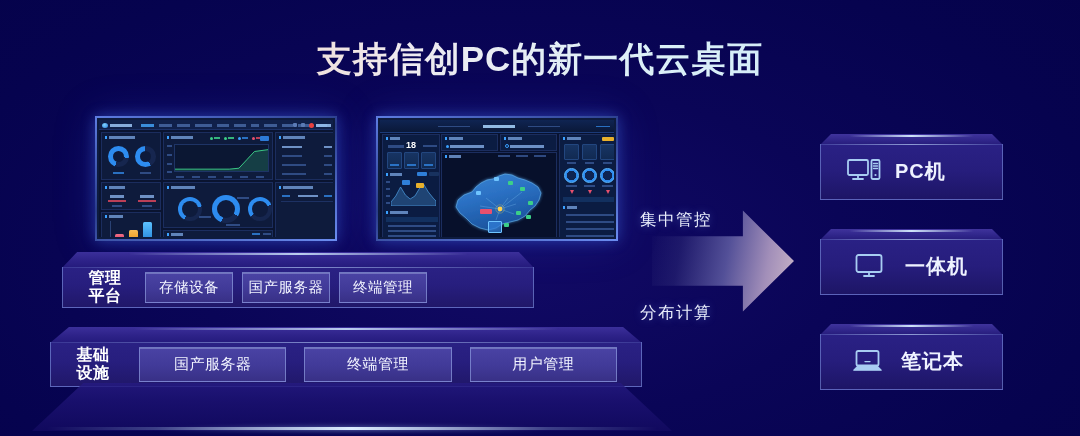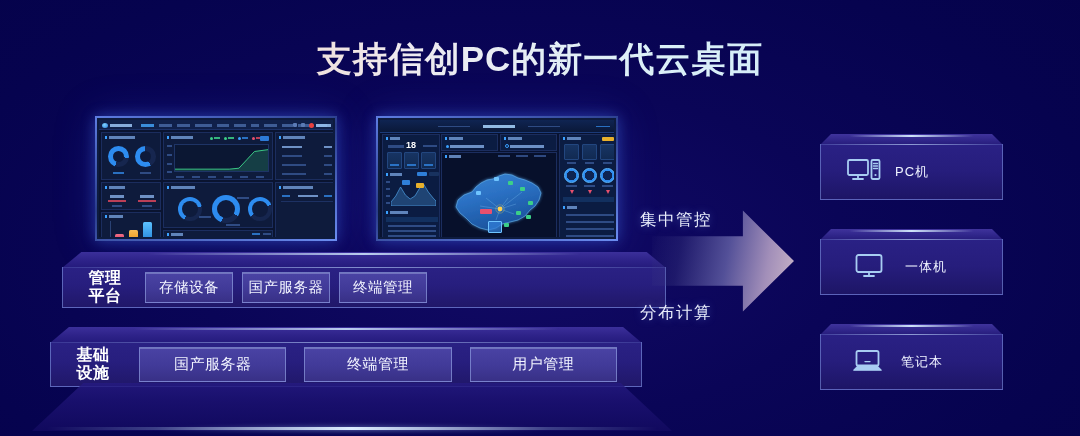--- a/index.html
+++ b/index.html
@@ -77,21 +77,21 @@
   .chip-row{ display:flex; align-items:center; gap:9px; flex:1; padding-left:4px; }
   .chip{
     background:linear-gradient(180deg,#4a43a4 0%,#413a98 55%,#383086 100%);
     border:1px solid rgba(160,180,240,.55);
     color:#f2f4ff; font-size:14.5px; letter-spacing:.5px;
     padding:5px 0; text-align:center;
     box-shadow:inset 0 1px 0 rgba(210,225,255,.3);
   }
 
   
-  #shelf-mgmt{ left:62px; top:252px; width:604px; height:56px; }
+  #shelf-mgmt{ left:62px; top:252px; width:472px; height:56px; }
   #shelf-mgmt .chip{ width:88px; }
   
   #shelf-infra{ left:50px; top:327px; width:592px; height:60px; }
   #shelf-infra .chip-row{ gap:18px; padding-left:10px; padding-right:24px; }
   #shelf-infra .chip{ flex:1; padding:7px 0; font-size:15px; }
 
   
   .dash{
     position:absolute; border-radius:2px;
     background:#0d1b3e; overflow:hidden;
@@ -159,21 +159,21 @@
   .card .body{
     position:absolute; left:0; top:10px; width:100%; bottom:0;
     background:linear-gradient(180deg,#2a2185 0%,#261d7c 50%,#1d1566 100%);
     border:1px solid rgba(140,165,240,.5); border-top:none;
     display:flex; align-items:center; gap:14px; padding-left:26px;
   }
   .card .body::after{
     content:""; position:absolute; left:0; right:0; top:0; height:1px;
     background:linear-gradient(90deg,rgba(150,180,250,.2),rgba(195,220,255,.65),rgba(150,180,250,.2));
   }
-  .card-label{ color:#eef2ff; font-size:13px; letter-spacing:1px; }
+  .card-label{ color:#eef2ff; font-size:20px; letter-spacing:1px;font-weight:bold; }
   .dev-icon svg{ display:block; }
   #card-pc{ left:820px; top:134px; }
   #card-aio{ left:820px; top:229px; }
   #card-nb{ left:820px; top:324px; }
 </style>
 </head>
 <body>
 
 <div id="stage">
 

